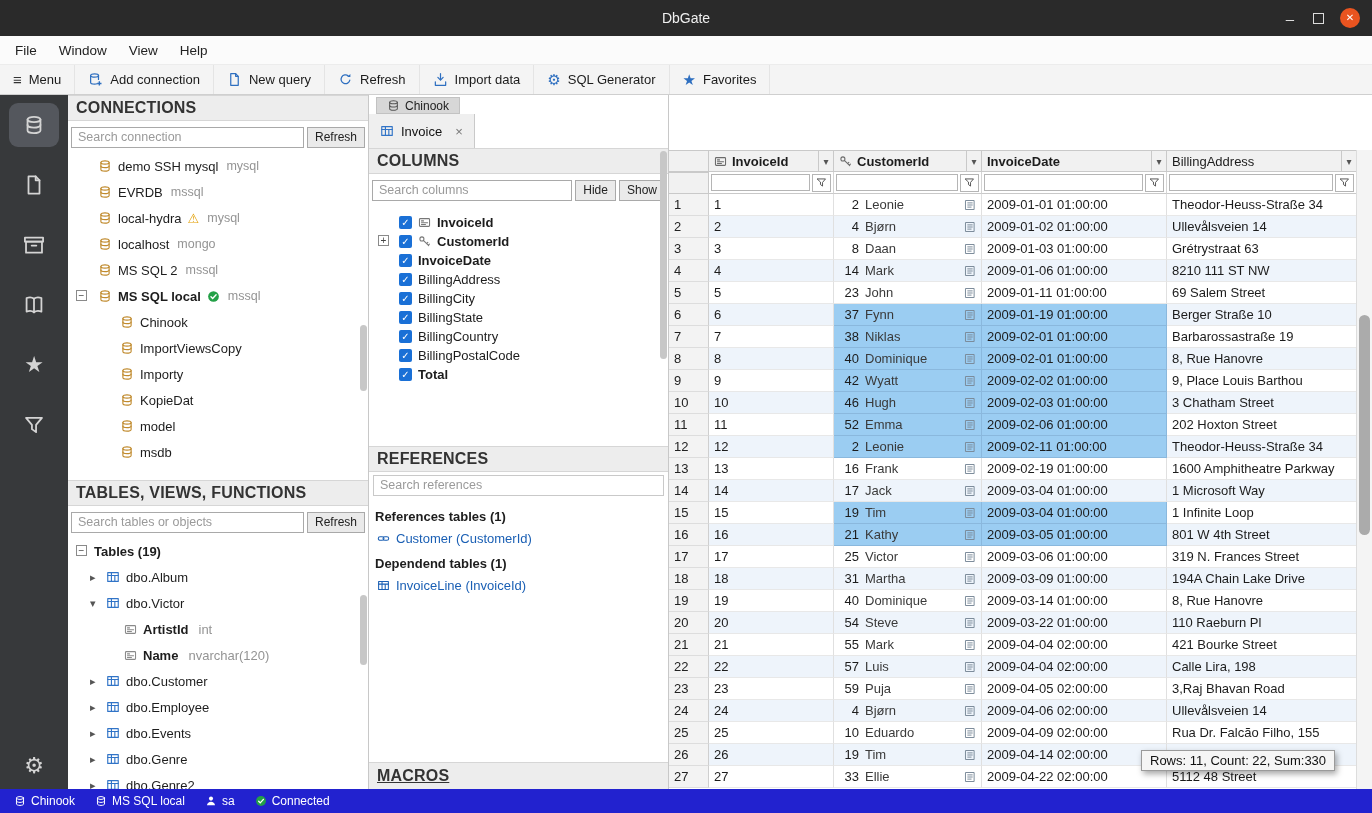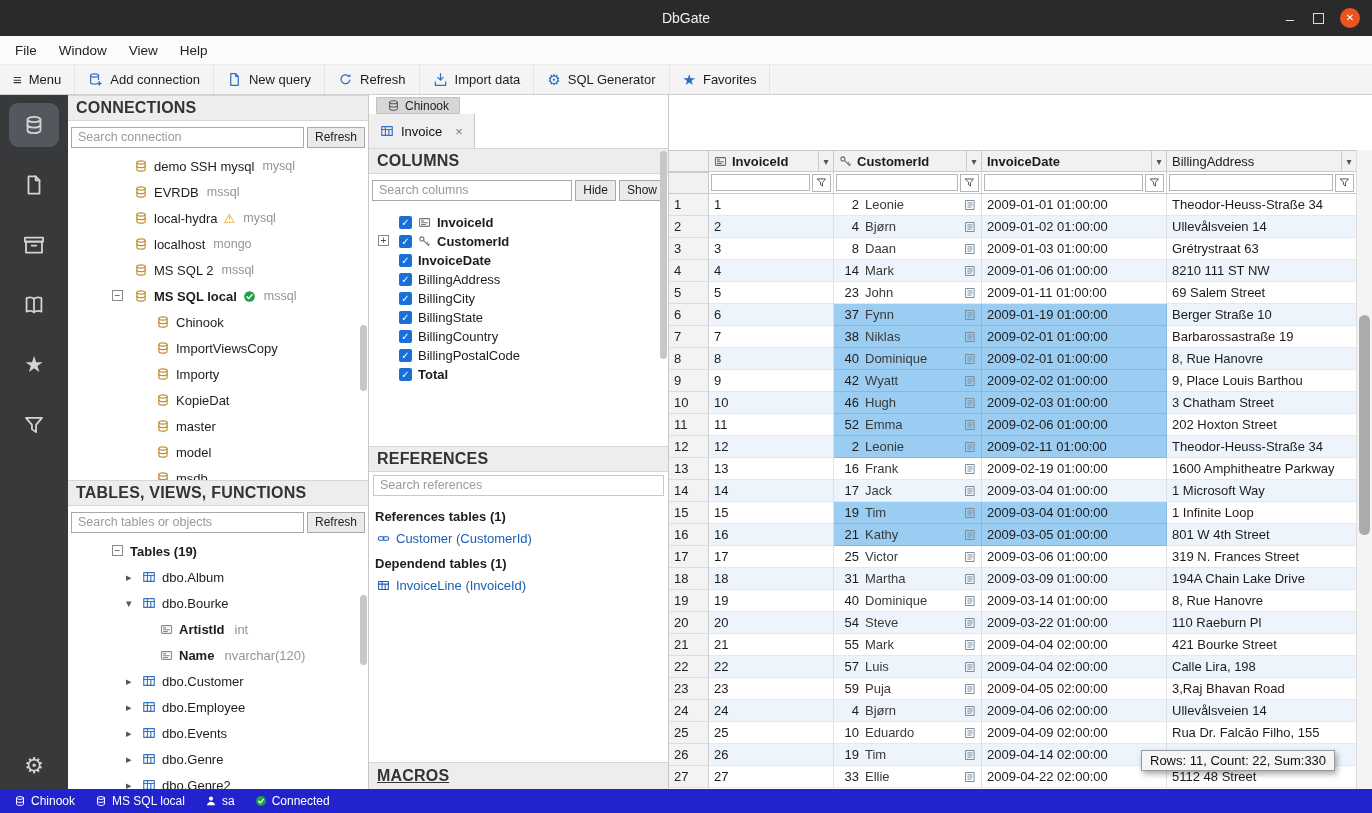--- a/index.html
+++ b/index.html
@@ -42,21 +42,21 @@
   .sect { position:relative; display:flex; flex-direction:column; overflow:hidden; }
   .sect.conn { height:385px; }
   .sect.tbls { flex:1; }
   .sect-h { height:26px; flex:none; display:flex; align-items:center; padding:0 8px; background:#ededed;
     border-top:1px solid #d6d6d6; border-bottom:1px solid #d6d6d6; font-weight:bold; font-size:16px;
     color:#333; letter-spacing:.2px; }
   .searchrow { height:26px; flex:none; display:flex; align-items:center; gap:3px; padding:16px 3px; background:#fff; }
   .sinput { flex:1; height:21px; border:1px solid #a9a9a9; padding:0 6px; font-family:inherit; font-size:12.5px; min-width:0; }
   .sinput::placeholder { color:#9a9a9a; }
   .sbtn { height:21px; border:1px solid #a9a9a9; background:#eaeaea; font-family:inherit; font-size:12px; padding:0 7px; color:#222; }
-  .list { flex:1; overflow:hidden;margin-left:36px; }
+  .list { flex:1; overflow:hidden; }
   .trow { height:26px; display:flex; align-items:center; gap:6px; padding-left:30px; position:relative; }
   .trow.child { padding-left:52px; }
   .tname { color:#1d1d1d; white-space:nowrap; }
   .b { font-weight:bold; }
   .engine { color:#949494; font-size:12.5px; margin-left:2px; }
   .expbox { position:absolute; left:8px; top:7px; width:11px; height:11px; border:1px solid #8a8a8a;
     background:#fff; font-size:10px; line-height:9px; text-align:center; color:#444; }
   .exp-minus::after { content:"−"; }
   .exp-plus::after { content:"+"; }
   .chev { position:absolute; left:22px; color:#555; font-size:11px; line-height:1; }
@@ -381,30 +381,20 @@
             <span class="tname">KopieDat</span>
           </div>
           <div class="trow child">
             <span class="icon">
               <svg width="14" height="14" viewBox="0 0 16 16">
                 <ellipse cx="8" cy="4" rx="4.7" ry="1.9" stroke="#c08a2d" stroke-width="1.3" fill="none" stroke-linecap="round" stroke-linejoin="round"></ellipse>
                 <path d="M3.3 4v8c0 1 2.1 1.9 4.7 1.9s4.7-.9 4.7-1.9V4" stroke="#c08a2d" stroke-width="1.3" fill="none" stroke-linecap="round" stroke-linejoin="round"></path>
                 <path d="M3.3 8c0 1 2.1 1.9 4.7 1.9S12.7 9 12.7 8" stroke="#c08a2d" stroke-width="1.3" fill="none" stroke-linecap="round" stroke-linejoin="round"></path>
               </svg>
             </span>
-            <span class="tname">master</span>
-          </div>
-          <div class="trow child">
-            <span class="icon">
-              <svg width="14" height="14" viewBox="0 0 16 16">
-                <ellipse cx="8" cy="4" rx="4.7" ry="1.9" stroke="#c08a2d" stroke-width="1.3" fill="none" stroke-linecap="round" stroke-linejoin="round"></ellipse>
-                <path d="M3.3 4v8c0 1 2.1 1.9 4.7 1.9s4.7-.9 4.7-1.9V4" stroke="#c08a2d" stroke-width="1.3" fill="none" stroke-linecap="round" stroke-linejoin="round"></path>
-                <path d="M3.3 8c0 1 2.1 1.9 4.7 1.9S12.7 9 12.7 8" stroke="#c08a2d" stroke-width="1.3" fill="none" stroke-linecap="round" stroke-linejoin="round"></path>
-              </svg>
-            </span>
             <span class="tname">model</span>
           </div>
           <div class="trow child">
             <span class="icon">
               <svg width="14" height="14" viewBox="0 0 16 16">
                 <ellipse cx="8" cy="4" rx="4.7" ry="1.9" stroke="#c08a2d" stroke-width="1.3" fill="none" stroke-linecap="round" stroke-linejoin="round"></ellipse>
                 <path d="M3.3 4v8c0 1 2.1 1.9 4.7 1.9s4.7-.9 4.7-1.9V4" stroke="#c08a2d" stroke-width="1.3" fill="none" stroke-linecap="round" stroke-linejoin="round"></path>
                 <path d="M3.3 8c0 1 2.1 1.9 4.7 1.9S12.7 9 12.7 8" stroke="#c08a2d" stroke-width="1.3" fill="none" stroke-linecap="round" stroke-linejoin="round"></path>
               </svg>
             </span>
@@ -437,21 +427,21 @@
             <span class="tname">dbo.Album</span>
           </div>
           <div class="trow tbl">
             <span class="chev chev-d"></span>
             <span class="icon">
               <svg width="14" height="14" viewBox="0 0 16 16">
                 <rect x="2" y="3" width="12" height="10" stroke="#3174c7" stroke-width="1.3" fill="none" stroke-linecap="round" stroke-linejoin="round"></rect>
                 <path d="M2 6.3h12M6.2 3v10M10.1 6.3V13" stroke="#3174c7" stroke-width="1.3" fill="none" stroke-linecap="round" stroke-linejoin="round"></path>
               </svg>
             </span>
-            <span class="tname">dbo.Bourke</span>
+            <span class="tname">dbo.Victor</span>
           </div>
           <div class="trow colm">
             <span class="icon">
               <svg width="13" height="13" viewBox="0 0 16 16">
                 <rect x="1.8" y="3.2" width="12.4" height="9.6" rx="1" stroke="#8a8a8a" stroke-width="1.3" fill="none" stroke-linecap="round" stroke-linejoin="round"></rect>
                 <path d="M4.2 6h2.6M4.2 8.4h7.6M4.2 10.4h5" stroke="#8a8a8a" stroke-width="1.3" fill="none" stroke-linecap="round" stroke-linejoin="round"></path>
               </svg>
             </span>
             <span class="tname">ArtistId</span>
             <span class="ctype">int</span>

